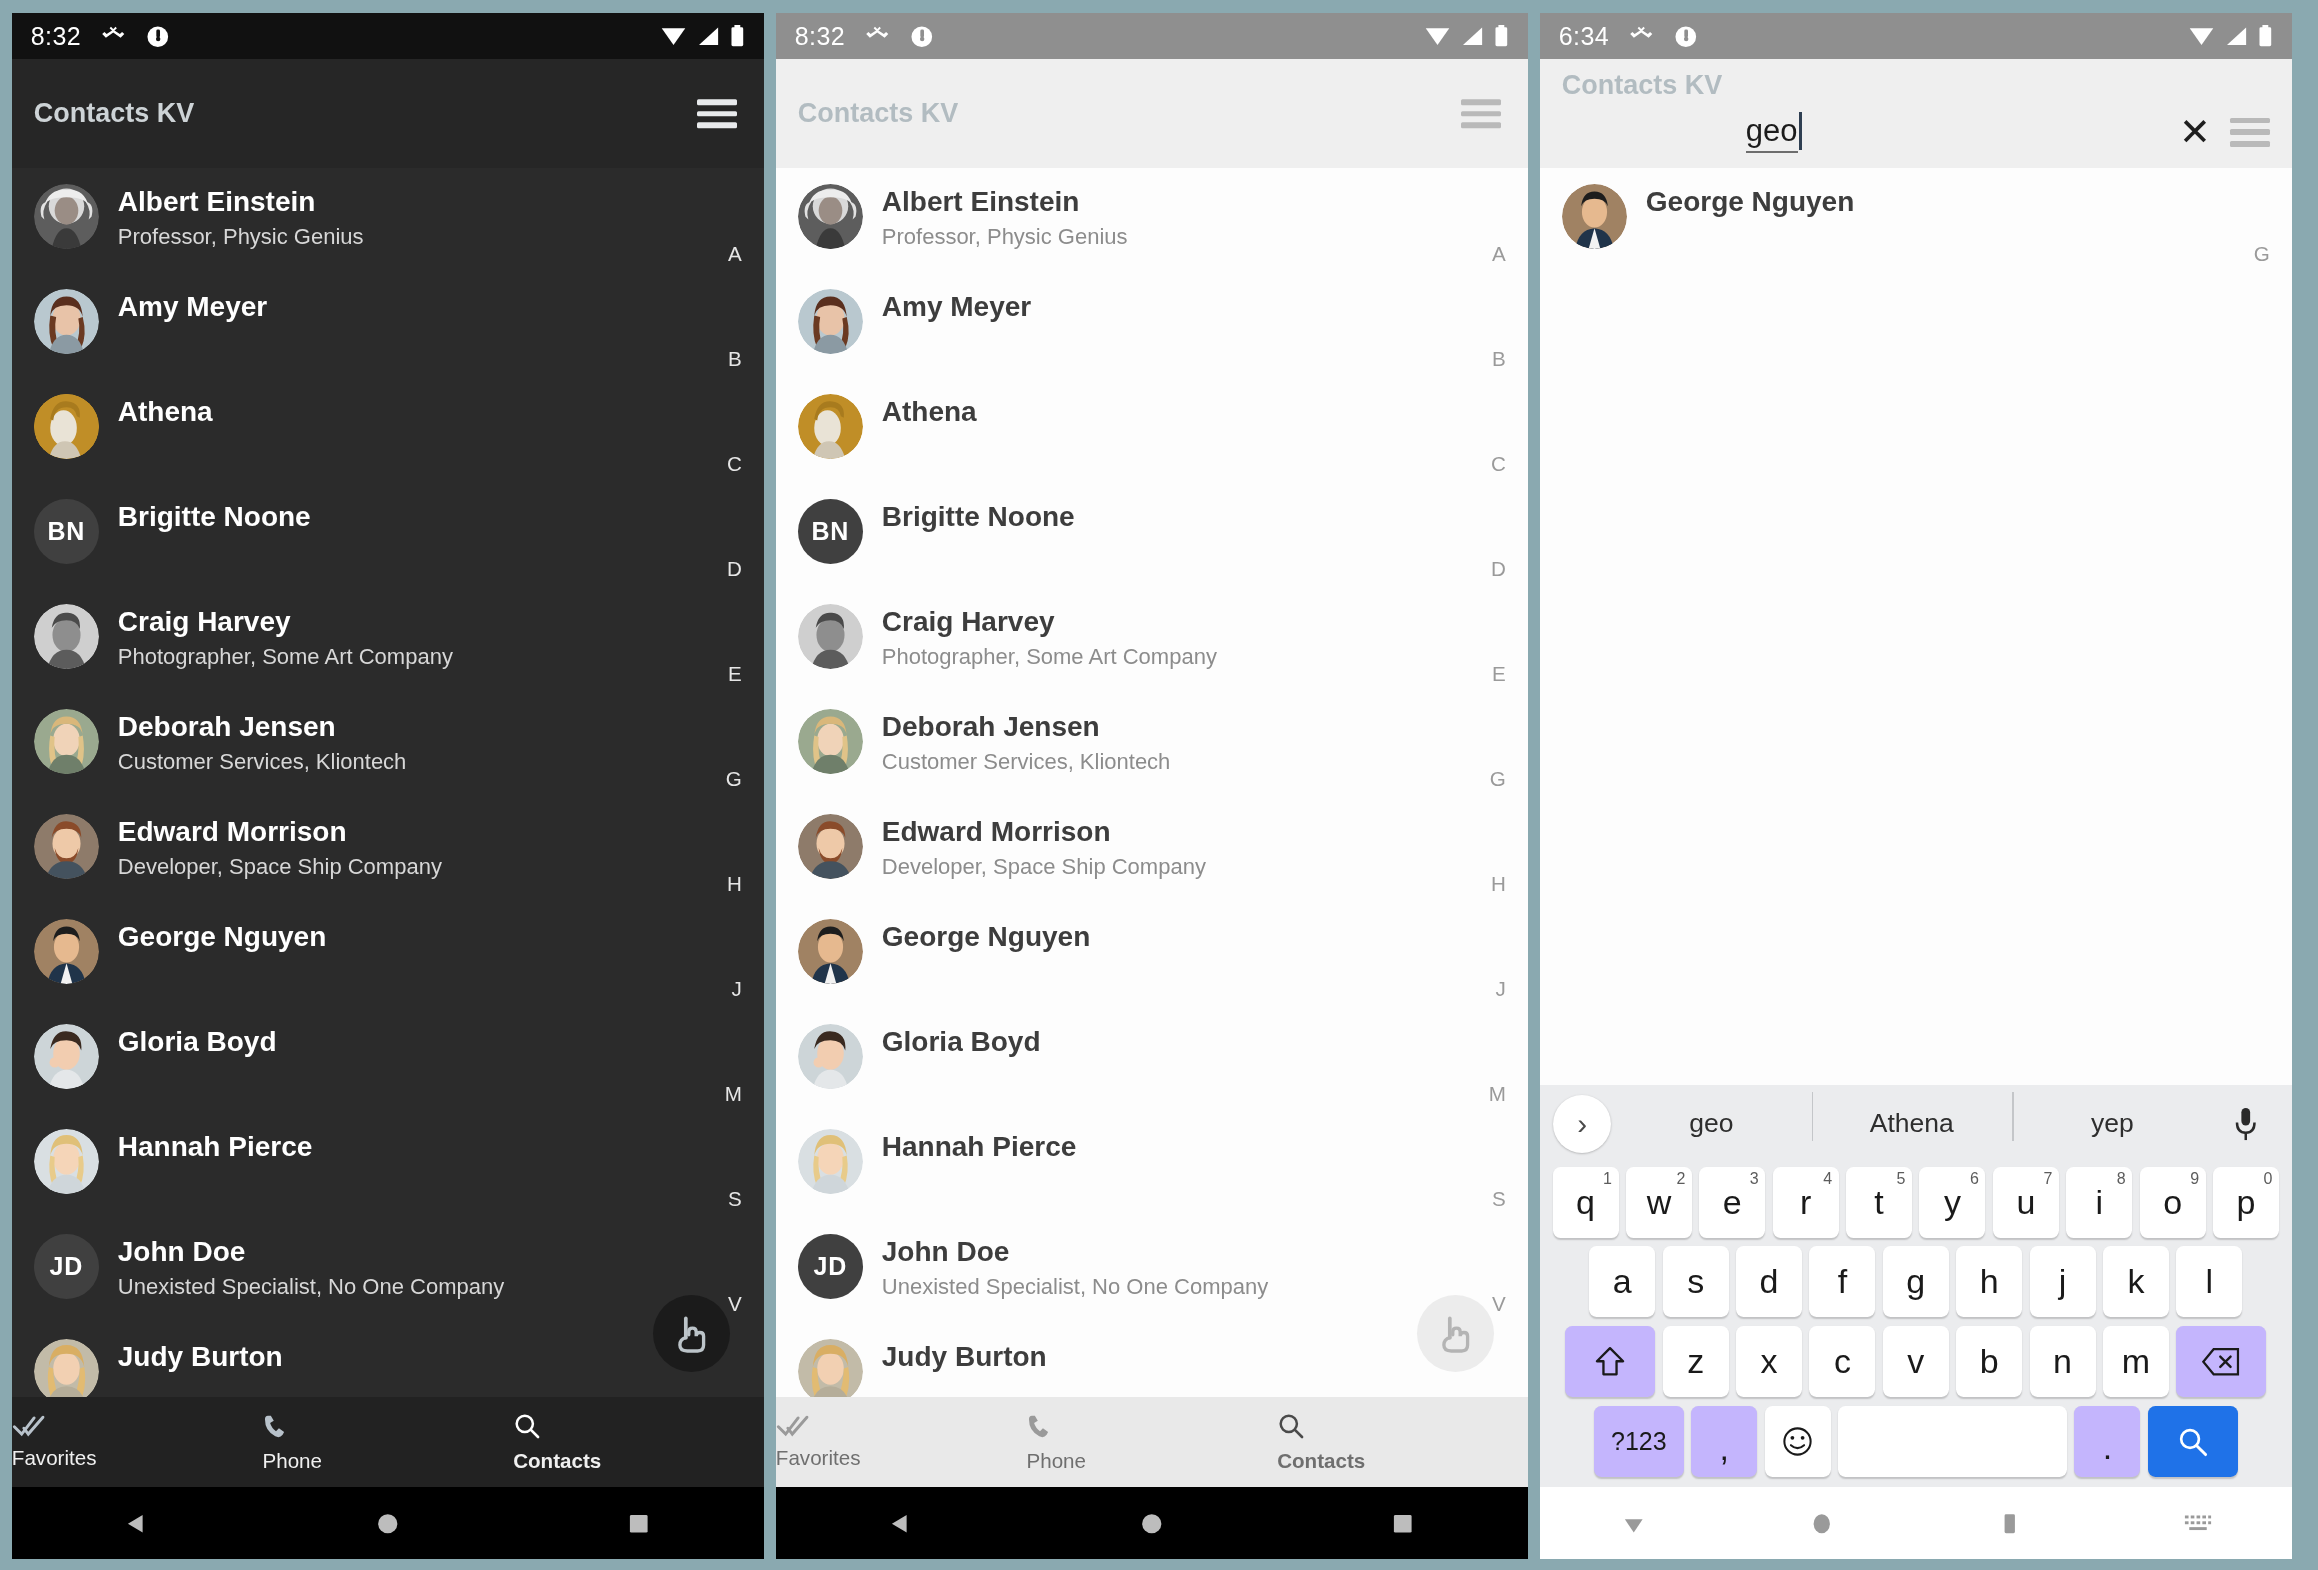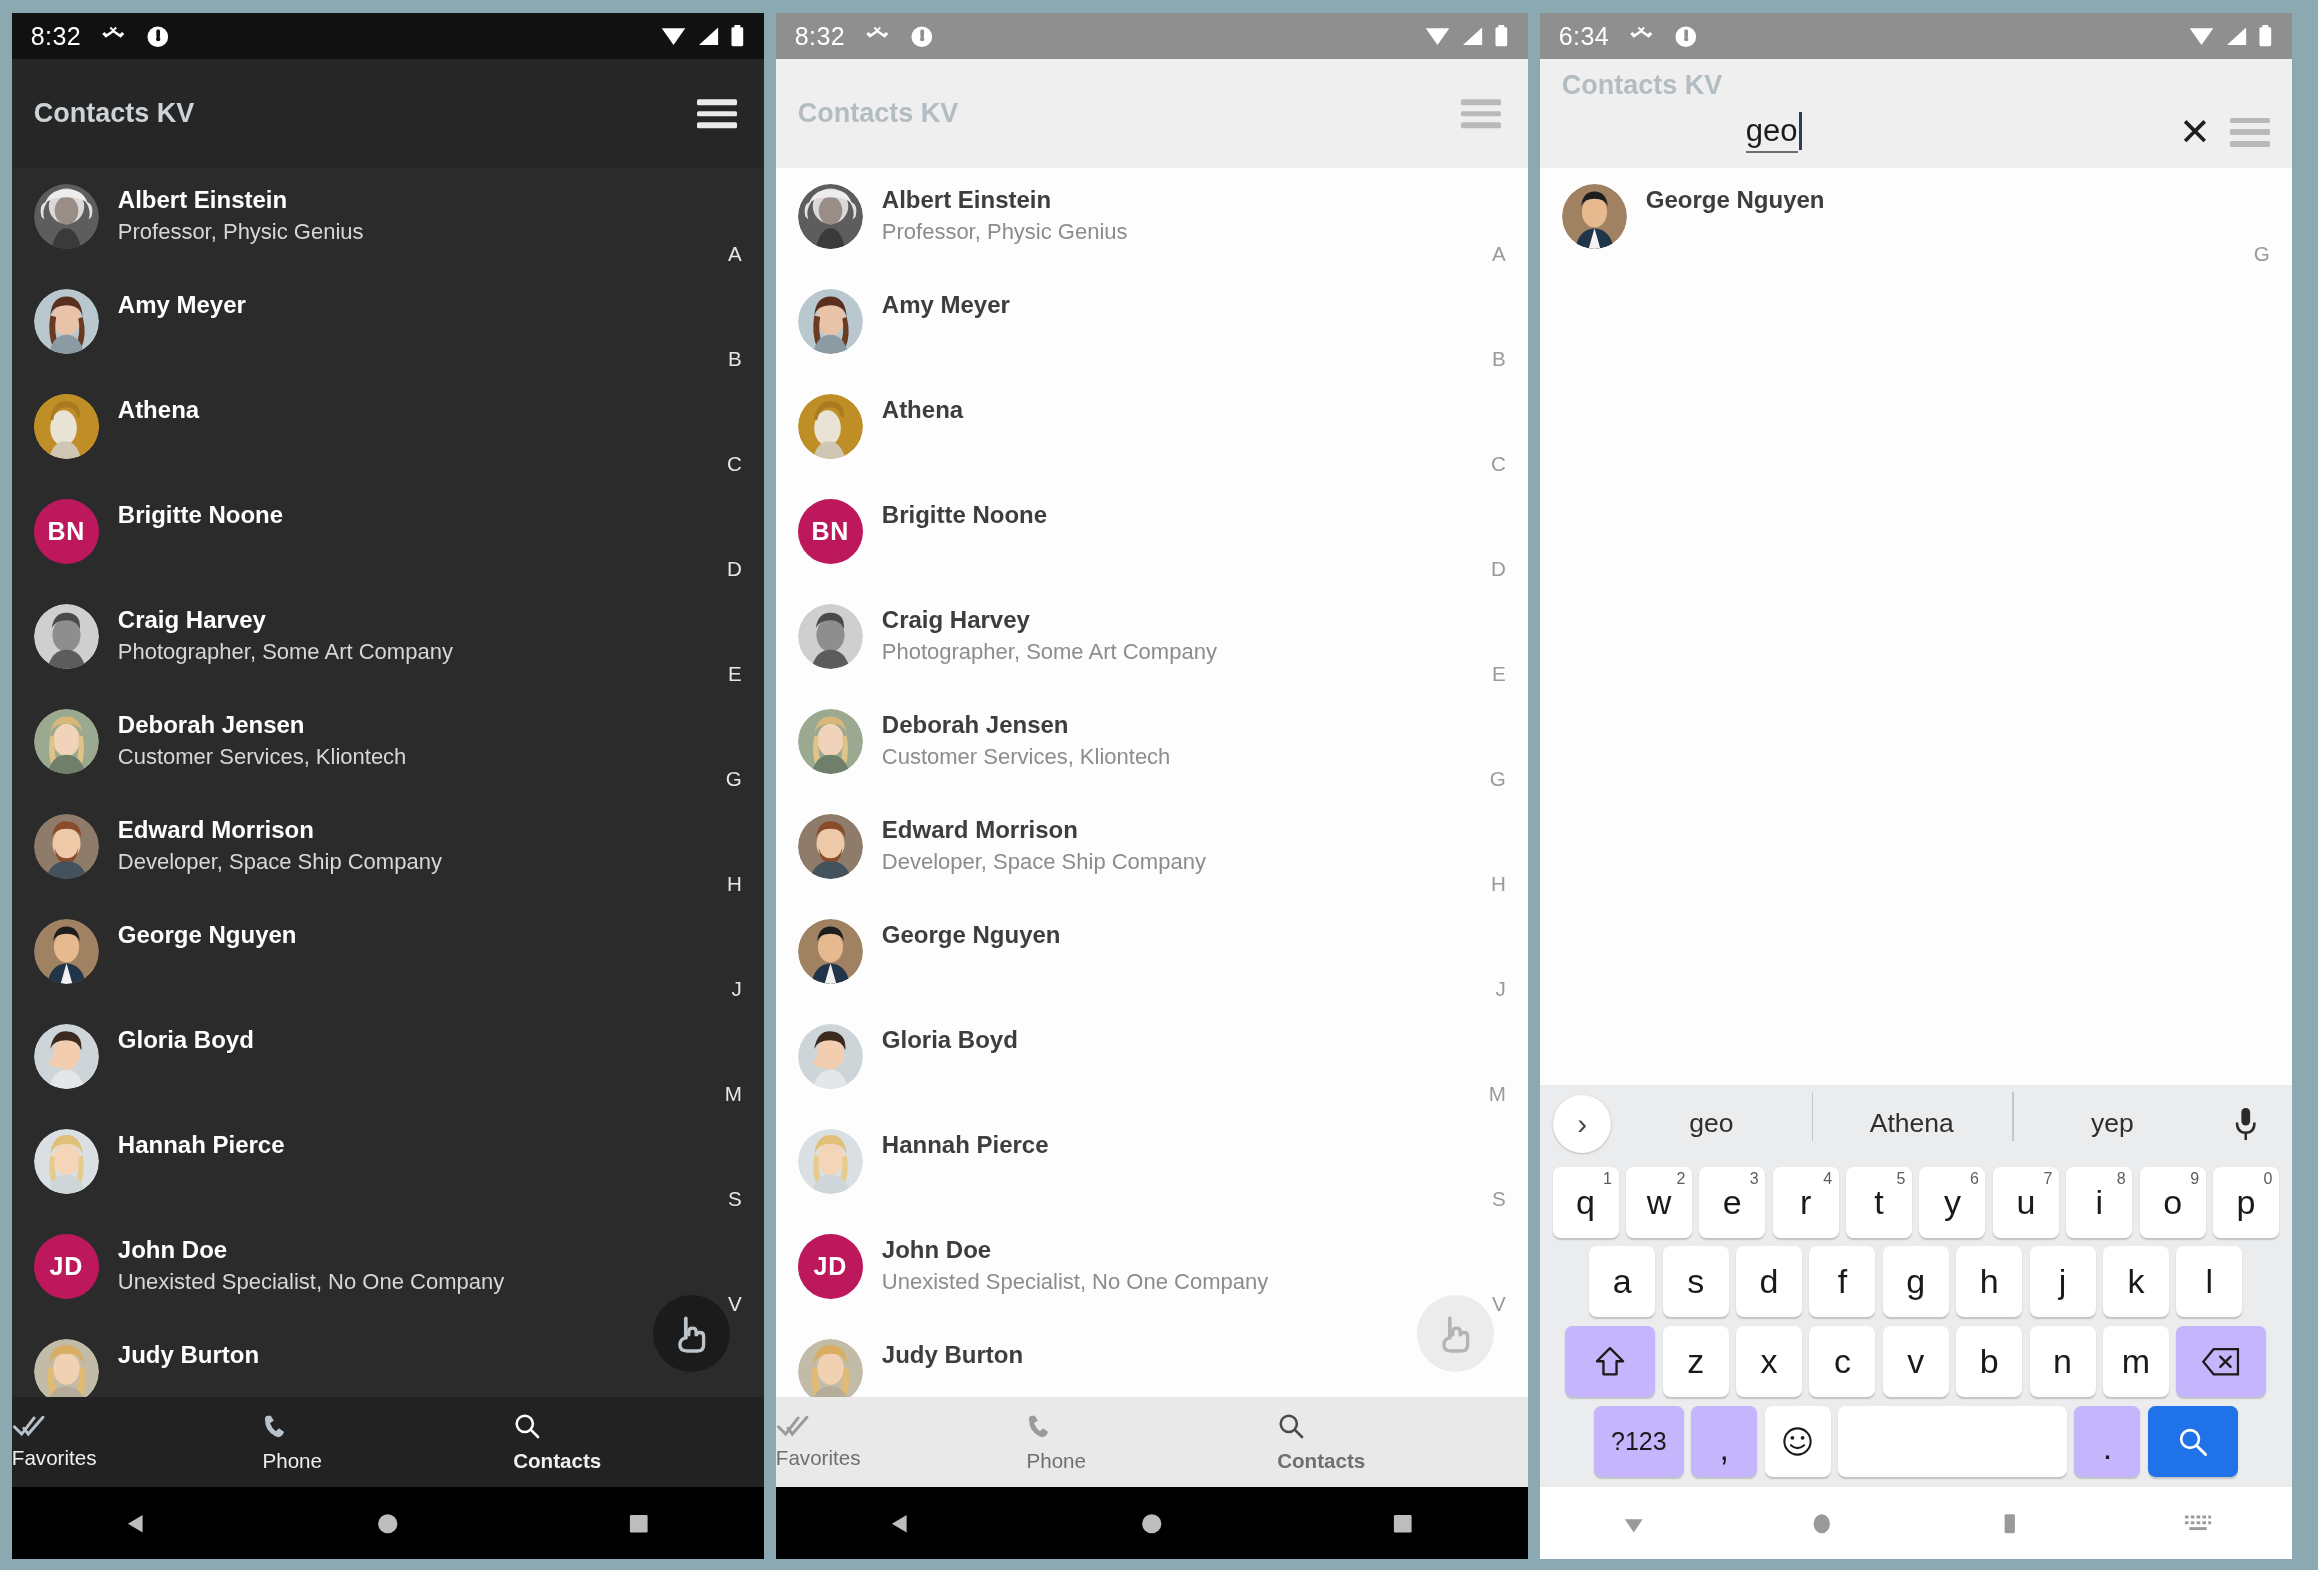--- a/index.html
+++ b/index.html
@@ -43,23 +43,23 @@
   .caret { display: inline-block; width: 2.9px; height: 38px; background: #2f3f52; vertical-align: -8.8px; margin-left: 1.5px; }
   .clear-x { margin-left: auto; font-size: 38px; color: #1e1e1e; line-height: 1; cursor: pointer; padding: 0 19px; font-weight: 300; }
 
   
   .list { position: relative; flex: 1 1 auto; overflow: hidden; }
   .list-dark { background: #2b2b2b; }
   .list-light { background: #fdfdfd; }
   .row { position: relative; display: flex; align-items: flex-start; height: 105px; padding: 16px 22px 0 22px; }
   .avatar { width: 65px; height: 65px; border-radius: 50%; flex: 0 0 65px; overflow: hidden; position: relative; }
   .avatar svg { display: block; width: 100%; height: 100%; }
-  .initials { width: 65px; height: 65px; border-radius: 50%; flex: 0 0 65px; background: #be185d; color: #fff; display: flex; align-items: center; justify-content: center; font-size: 25px; font-weight: 700; letter-spacing: 0.7px; }
+  .initials { width: 65px; height: 65px; border-radius: 50%; flex: 0 0 65px; background: #404040; color: #fff; display: flex; align-items: center; justify-content: center; font-size: 25px; font-weight: 700; letter-spacing: 0.7px; }
   .rtext { margin-left: 19px; padding-top: 1.5px; }
-  .rname { font-size: 24px; font-weight: 700; line-height: 1.15; }
+  .rname { font-size: 28px; font-weight: 700; line-height: 1.15; }
   .rsub { font-size: 22px; line-height: 1.35; margin-top: 3.7px; }
   .name-dark { color: #ffffff; }
   .sub-dark { color: #d7d7d7; }
   .name-light { color: #3d3d3d; }
   .sub-light { color: #8c8c8c; }
 
   .idx { position: absolute; right: 22px; font-size: 20.6px; }
   .idx-dark { color: #e6e6e6; }
   .idx-light { color: #9a9a9a; }
 

